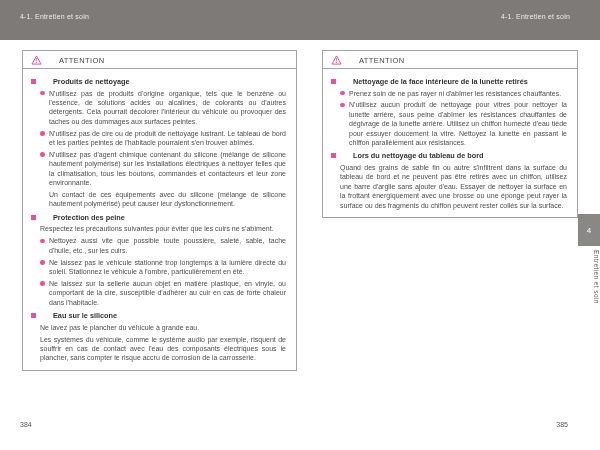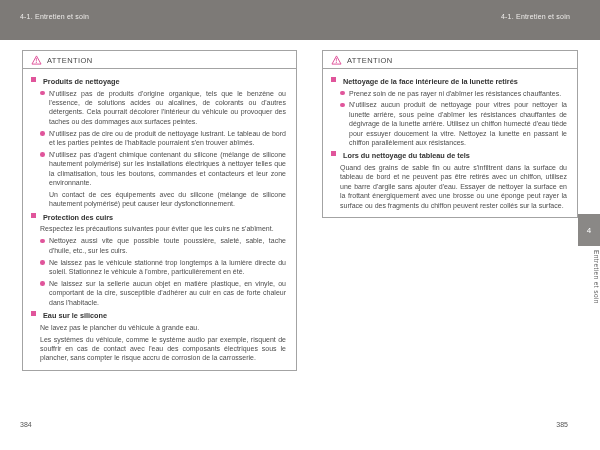--- a/index.html
+++ b/index.html
@@ -24,29 +24,29 @@
   .hdr-right { right:30px; }
 
   .attention-box {
     position:absolute; background:#fff;
     border:1px solid var(--border);
   }
   .box-left  { left:22px;  top:50px; width:275px; }
   .box-right { left:322px; top:50px; width:256px; }
 
   .attention-header {
-    display:flex; align-items:center; gap:5px;
+    display:flex; align-items:center; gap:17px;
     padding:4px 8px 3px 8px;
     border-bottom:1px solid var(--border);
     font-size:7.5px; letter-spacing:.4px; color:#454545;
   }
   .attention-body { padding:4px 10px 7px 8px; }
 
   .section-heading {
-    display:flex; gap:7px;
+    display:flex; align-items:center; gap:17px;
     margin-top:4px;
     font-size:7.3px; font-weight:bold; color:#333333;
   }
   .sq { width:5px; height:5px; background:var(--pink); flex:none; }
 
   .para {
     font-size:7px; line-height:9.4px; color:#4d4d4d;
     text-align:justify; margin-top:2.5px;
   }
   .indent1 { margin-left:9px; }
@@ -95,21 +95,21 @@
       <div class="section-heading">
         <span class="sq"></span>
         <span>Produits de nettoyage</span>
       </div>
       <div class="para bullet-item"><span class="dot"></span><span>N'utilisez pas de produits d'origine organique, tels que le benzène ou l'essence, de solutions acides ou alcalines, de colorants ou d'autres détergents. Cela pourrait décolorer l'intérieur du véhicule ou provoquer des taches ou des dommages aux surfaces peintes.</span></div>
       <div class="para bullet-item"><span class="dot"></span><span>N'utilisez pas de cire ou de produit de nettoyage lustrant. Le tableau de bord et les parties peintes de l'habitacle pourraient s'en trouver abîmés.</span></div>
       <div class="para bullet-item"><span class="dot"></span><span>N'utilisez pas d'agent chimique contenant du silicone (mélange de silicone hautement polymérisé) sur les installations électriques à nettoyer telles que la climatisation, tous les boutons, commandes et contacteurs et leur zone environnante.</span></div>
       <div class="para indent2">Un contact de ces équipements avec du silicone (mélange de silicone hautement polymérisé) peut causer leur dysfonctionnement.</div>
       <div class="section-heading">
         <span class="sq"></span>
-        <span>Protection des cuirs</span>
+        <span>Protection des peine</span>
       </div>
       <div class="para indent1">Respectez les précautions suivantes pour éviter que les cuirs ne s'abîment.</div>
       <div class="para bullet-item"><span class="dot"></span><span>Nettoyez aussi vite que possible toute poussière, saleté, sable, tache d'huile, etc., sur les cuirs.</span></div>
       <div class="para bullet-item"><span class="dot"></span><span>Ne laissez pas le véhicule stationné trop longtemps à la lumière directe du soleil. Stationnez le véhicule à l'ombre, particulièrement en été.</span></div>
       <div class="para bullet-item"><span class="dot"></span><span>Ne laissez sur la sellerie aucun objet en matière plastique, en vinyle, ou comportant de la cire, susceptible d'adhérer au cuir en cas de forte chaleur dans l'habitacle.</span></div>
       <div class="section-heading">
         <span class="sq"></span>
         <span>Eau sur le silicone</span>
       </div>
       <div class="para indent1">Ne lavez pas le plancher du véhicule à grande eau.</div>
@@ -127,21 +127,21 @@
   </div>
   <div class="attention-body">
       <div class="section-heading">
         <span class="sq"></span>
         <span>Nettoyage de la face intérieure de la lunette retirés</span>
       </div>
       <div class="para bullet-item"><span class="dot"></span><span>Prenez soin de ne pas rayer ni d'abîmer les résistances chauffantes.</span></div>
       <div class="para bullet-item"><span class="dot"></span><span>N'utilisez aucun produit de nettoyage pour vitres pour nettoyer la lunette arrière, sous peine d'abîmer les résistances chauffantes de dégivrage de la lunette arrière. Utilisez un chiffon humecté d'eau tiède pour essuyer doucement la vitre. Nettoyez la lunette en passant le chiffon parallèlement aux résistances.</span></div>
       <div class="section-heading">
         <span class="sq"></span>
-        <span>Lors du nettoyage du tableau de tels</span>
+        <span>Lors du nettoyage du tableau de bord</span>
       </div>
       <div class="para indent1">Quand des grains de sable fin ou autre s'infiltrent dans la surface du tableau de bord et ne peuvent pas être retirés avec un chiffon, utilisez une barre d'argile sans ajouter d'eau. Essayer de nettoyer la surface en la frottant énergiquement avec une brosse ou une éponge peut rayer la surface ou des fragments du chiffon peuvent rester collés sur la surface.</div>
     </div>
 </div>
 
 <div class="side-tab">
   <span>4</span>
 </div>
 <div class="side-label">Entretien et soin</div>
 

